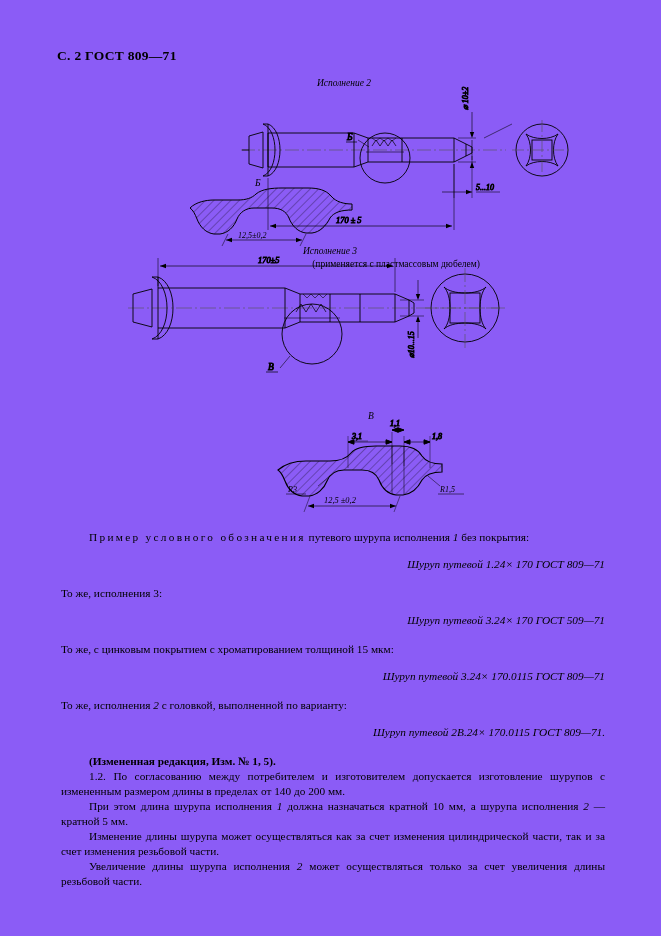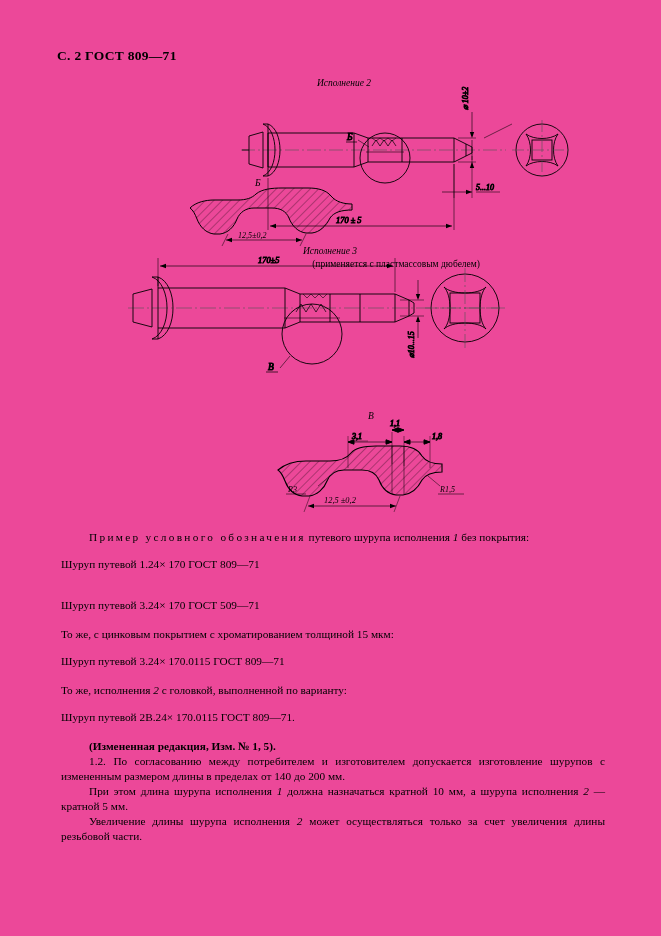--- a/index.html
+++ b/index.html
@@ -11,21 +11,21 @@
     width: 661px;
     height: 936px;
     position: relative;
     font-family: "Liberation Serif", serif;
     color: #000000;
     overflow: hidden;
   }
   .page {
     position: absolute;
     inset: 0;
-    background: #ec4899;
+    background: #8b5cf6;
   }
 
   
   .page-header {
     position: absolute;
     left: 57px;
     top: 48px;
     font-size: 13.5px;
     font-weight: bold;
     letter-spacing: 0.3px;
@@ -63,21 +63,21 @@
     left: 57px;
     width: 548px;
     font-size: 11.3px;
     line-height: 1.33;
     text-align: justify;
   }
   .para {
     margin: 0 0 0 4px;
   }
   .indent { text-indent: 28px; }
-  .centered { text-align: left; }
+  .centered { text-align: right; font-style: italic; }
   .spaced { letter-spacing: 2.3px; font-weight: normal; }
   .bold { font-weight: bold; }
   .ital { font-style: italic; }
   .gap-m { height: 12px; }
   .gap-l { height: 14px; }
 </style>
 </head>
 <body>
 
 <div class="page">
@@ -320,20 +320,21 @@
   <div class="body-text" style="top:530px;">
 
     <p class="para indent">
       <span class="spaced">Пример условного обозначения</span><span> путевого шурупа исполнения </span><span class="ital">1</span><span> без покрытия:</span>
     </p>
 
     <div class="gap-m"></div>
     <p class="para centered">Шуруп путевой 1.24× 170 ГОСТ 809—71</p>
 
     <div class="gap-l"></div>
+    <p class="para">То же, исполнения 3:</p>
 
     <div class="gap-m"></div>
     <p class="para centered">Шуруп путевой 3.24× 170 ГОСТ 509—71</p>
 
     <div class="gap-l"></div>
     <p class="para">То же, с цинковым покрытием с хроматированием толщиной 15 мкм:</p>
 
     <div class="gap-m"></div>
     <p class="para centered">Шуруп путевой 3.24× 170.0115 ГОСТ 809—71</p>
 
@@ -347,19 +348,20 @@
 
     <div class="gap-l"></div>
     <p class="para indent bold">(Измененная редакция, Изм. № 1, 5).</p>
 
     <p class="para indent">1.2.  По согласованию между потребителем и изготовителем допускается изготовление шурупов с измененным размером длины в пределах от 140 до 200 мм.</p>
 
     <p class="para indent">
       <span>При этом длина шурупа исполнения </span><span class="ital">1</span><span> должна назначаться кратной 10 мм, а шурупа исполнения </span><span class="ital">2</span><span> — кратной 5 мм.</span>
     </p>
 
+    <p class="para indent">Изменение длины шурупа может осуществляться как за счет изменения цилиндрической части, так и за счет изменения резьбовой части.</p>
 
     <p class="para indent">
       <span>Увеличение длины шурупа исполнения </span><span class="ital">2</span><span> может осуществляться только за счет увеличения длины резьбовой части.</span>
     </p>
   </div>
 
 </div>
 
 </body></html>

